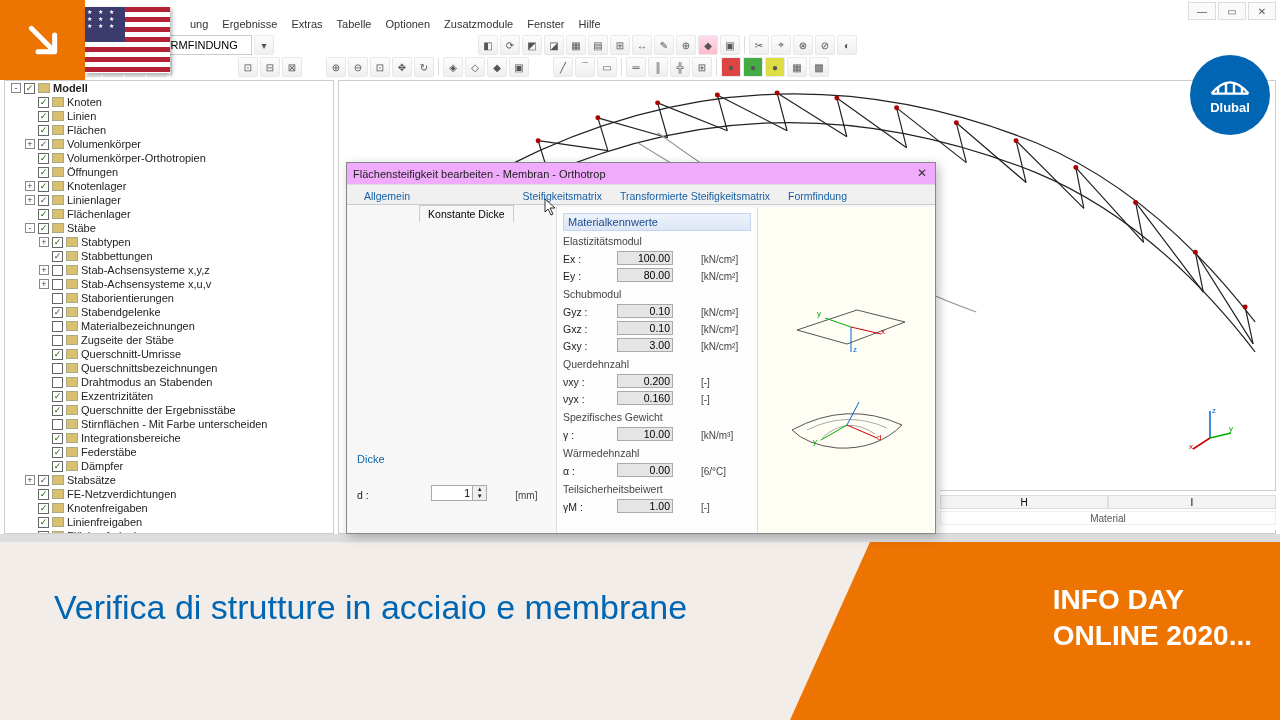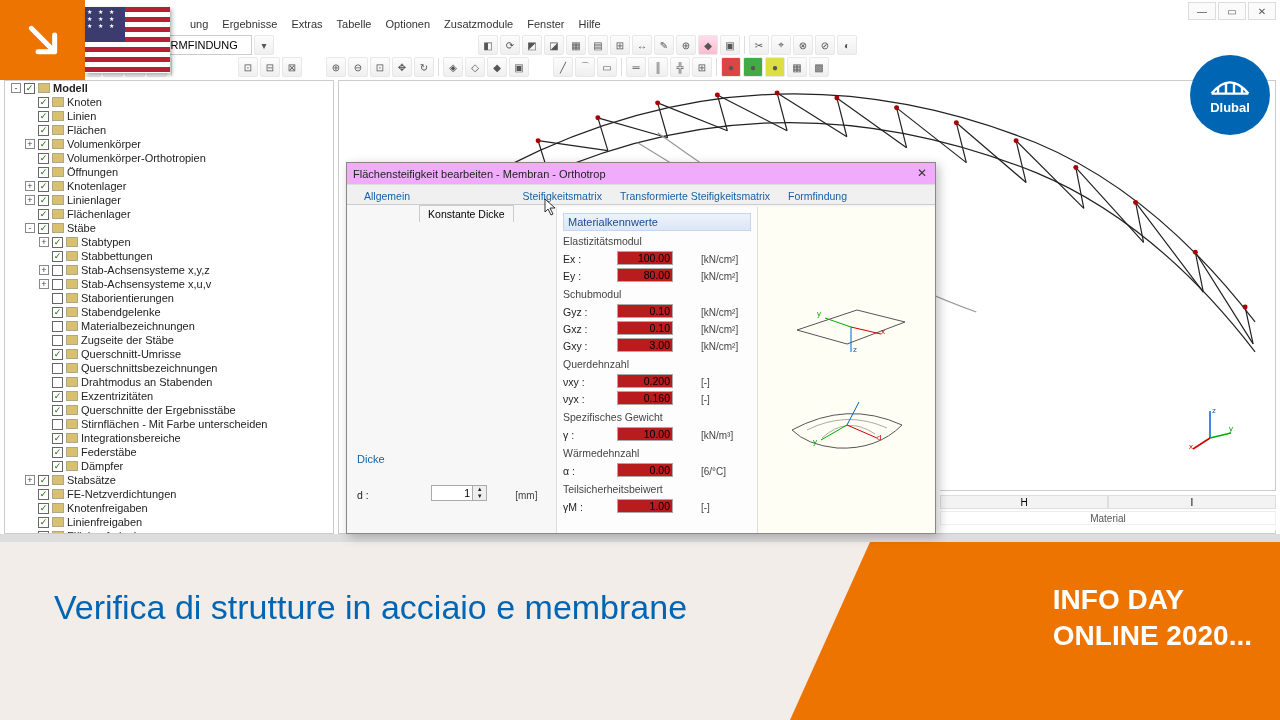--- a/index.html
+++ b/index.html
@@ -59,21 +59,21 @@
   .dlg-body { position:absolute; top:44px; left:0; right:0; bottom:0; display:flex; }
   .dlg-left { width:210px; border-right:1px solid #ddd; position:relative;}
   .dlg-left-bottom { position:absolute; bottom:6px; left:6px; right:6px; height:78px; border:none; padding:4px;}
   .grp-title { font-size:11px; color:#1065a8; margin-bottom:20px;}
   .dlg-mid { width:200px; padding:6px; background:#fdfdfd;}
   .grp-header { background:linear-gradient(#eef3fb,#dce6f5); padding:2px 4px; font-size:11px; color:#1a4a90; border:1px solid #c5d6f0; margin-bottom:4px;}
   .subgrp { margin-bottom:6px; }
   .subgrp-title { font-size:10.5px; color:#444; margin:4px 0 2px 0;}
   .field-row { display:flex; align-items:flex-end; height:16px; margin-bottom:1px;gap:24px;}
   .field-label { width:30px; font-size:10.5px;}
-  .field-input { width:56px; height:14px; border:1px solid #aaa; text-align:right; font-size:10.5px; padding:0 2px; background:#b91c1c;}
+  .field-input { width:56px; height:14px; border:1px solid #aaa; text-align:right; font-size:10.5px; padding:0 2px; background:#e5e5e5;}
   .field-unit { width:44px; font-size:10px; color:#444; padding-left:4px;}
   .dlg-right { flex:1; background:#fffef5; border-left:1px solid #ddd; padding:10px; display:flex; flex-direction:column; gap:20px; align-items:center; justify-content:center;}
   .illus { width:140px; height:80px; }
   .spinner-box { width:58px; height:16px; border:1px solid #aaa; display:flex; }
   .spinner-box input { border:none; width:40px; text-align:right; font-size:10.5px; padding:0 2px;}
   .spinner-box .sp-btns { width:14px; display:flex; flex-direction:column;}
   .spinner-box .sp-btns div { flex:1; border-left:1px solid #aaa; font-size:6px; text-align:center; line-height:7px; background:#eee;}
 
   
   .footer-band { position:absolute; left:0; right:0; bottom:0; height:186px; }

